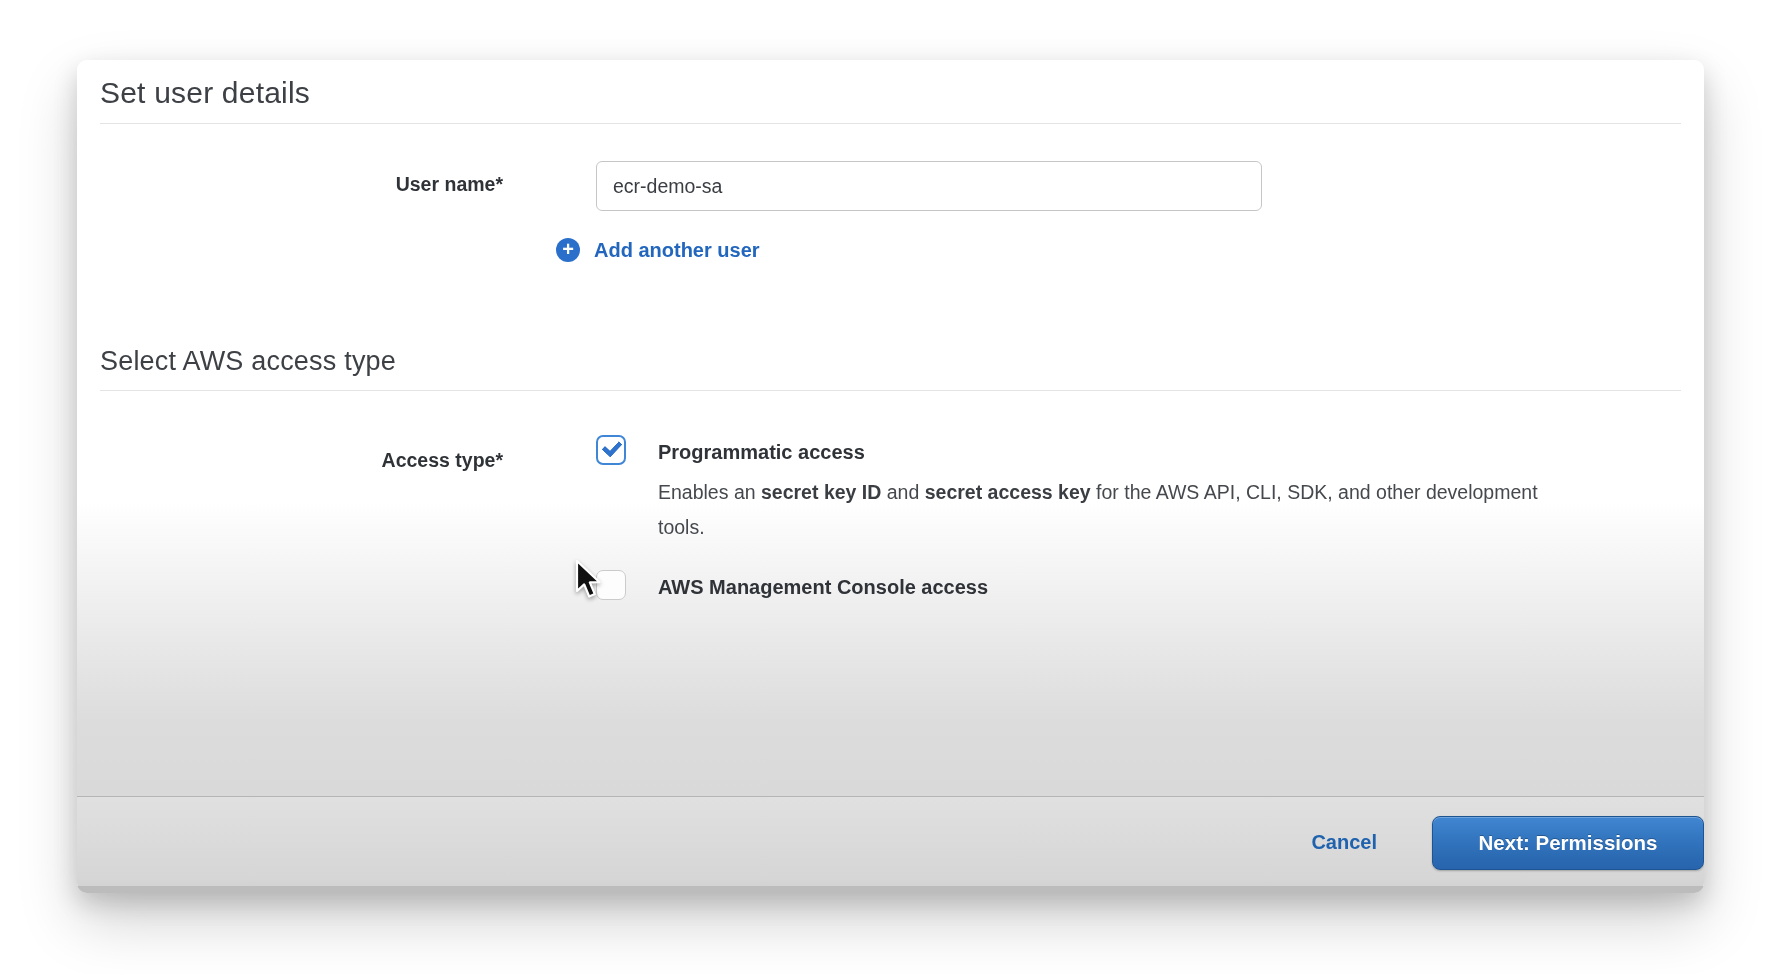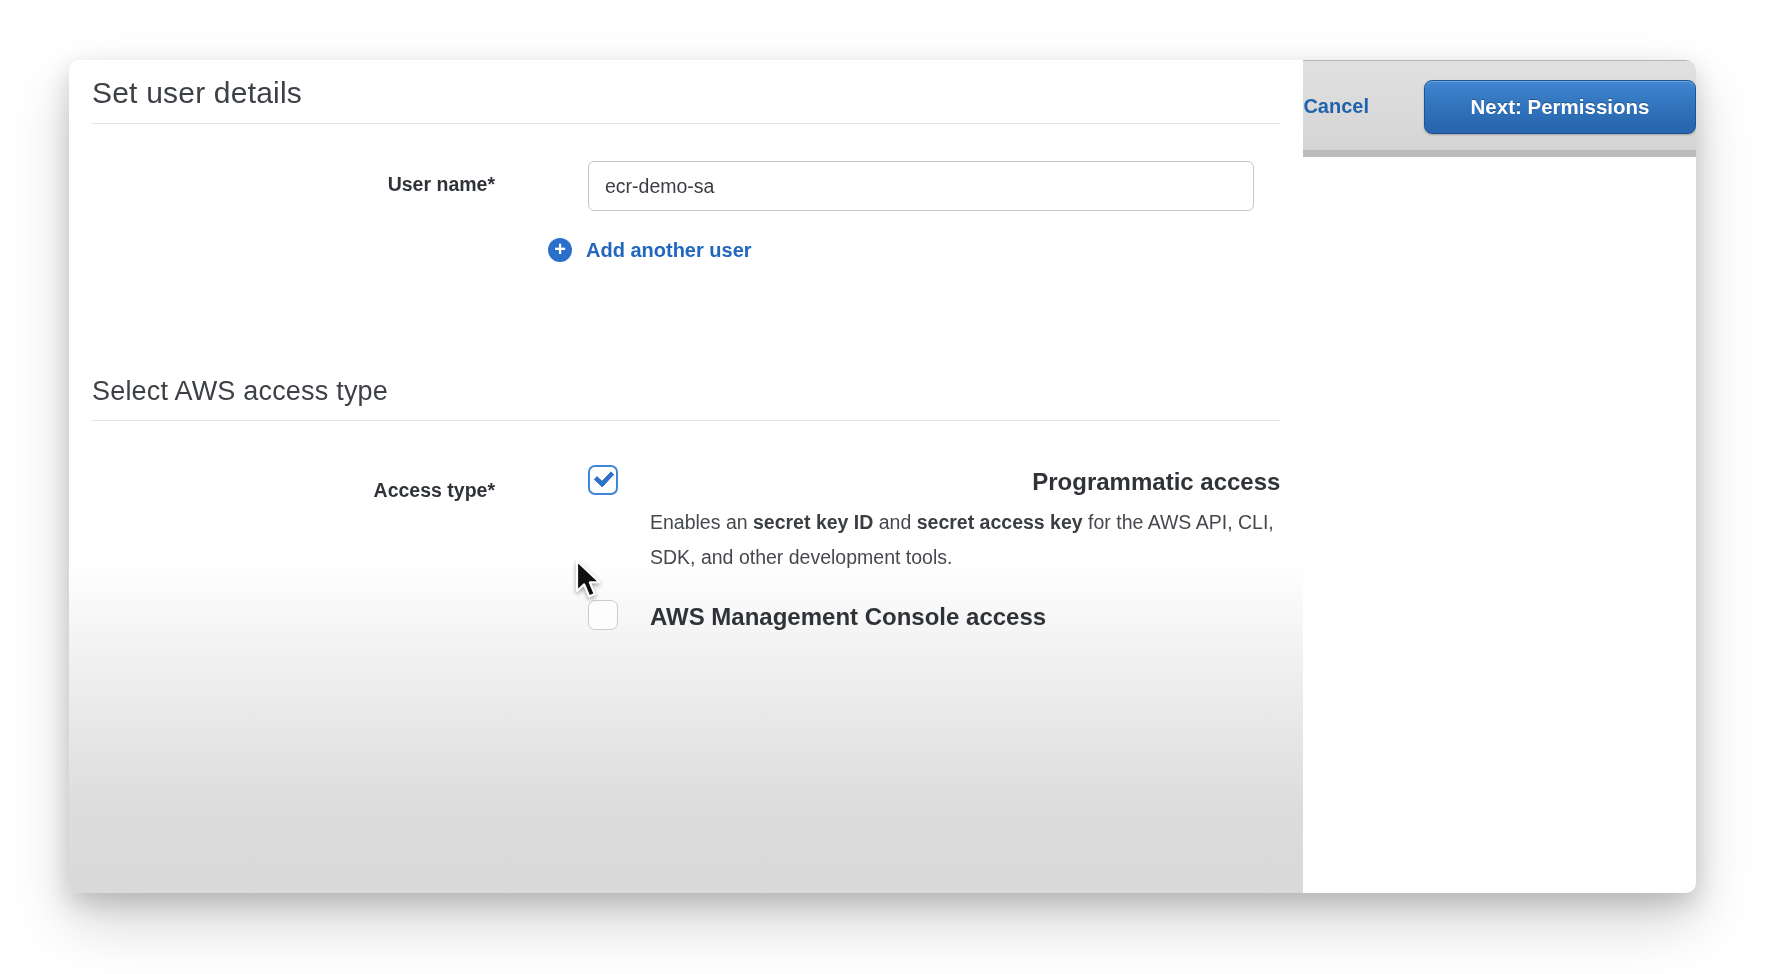--- a/index.html
+++ b/index.html
@@ -6,26 +6,27 @@
   html,body { width:1786px; height:974px; }
   body {
     font-family:"Liberation Sans", sans-serif;
     background:#ffffff;
     position:relative;
     overflow:hidden;
     color:#45484d;
   }
   .card {
     position:absolute;
-    left:69px; top:60px;
+    left:77px; top:60px;
     width:1627px; height:833px;
     border-radius:10px;
     overflow:hidden;
     box-shadow:0 10px 24px rgba(0,0,0,.16), 0 28px 60px rgba(0,0,0,.18);
     display:flex;
+    flex-direction:column;
   }
   .card-content {
     flex:1;
     padding:16px 23px 0 23px;
     background:linear-gradient(180deg,#ffffff 0%,#ffffff 60%,#ececec 76%,#dcdcdc 90%,#d9d9d9 100%);
   }
   h1.section-heading {
     font-size:30px;
     font-weight:400;
     color:#3d4045;
@@ -101,21 +102,21 @@
     font-weight:bold;
     line-height:1;
   }
   .plus-circle::before { content:"+"; margin-top:-2px; }
   .add-user-label {
     margin-left:14px;
     font-size:20px;
     font-weight:bold;
     color:#2266bd;
   }
-  .section-2 { margin-top:114px; }
+  .section-2 { margin-top:84px; }
   .access-row { margin-top:46px; }
   .option { display:flex; align-items:flex-start; }
   .option + .option { margin-top:28px; }
   .checkbox {
     width:30px; height:30px;
     border-radius:7px;
     flex:0 0 auto;
     margin-top:-2px;
     cursor:pointer;
     position:relative;
@@ -133,26 +134,25 @@
     border-bottom:5px solid #2e72cc;
     transform:rotate(-47deg);
     border-radius:1px;
   }
   .checkbox.unchecked {
     background:#fdfdfd;
     border:1px solid #cbcbcb;
   }
   .option-body { margin-left:32px; }
   .option-title {
-    font-size:24px;
+    font-size:20px;
     font-weight:bold;
     color:#2f3338;
     line-height:30px;
     cursor:pointer;
-    text-align:right;
   }
   .option-desc {
     margin-top:8px;
     font-size:19.5px;
     color:#45484d;
     line-height:1.78;
     max-width:880px;
   }
   .option-desc b { color:#3a3d42; }
   .card-footer {

